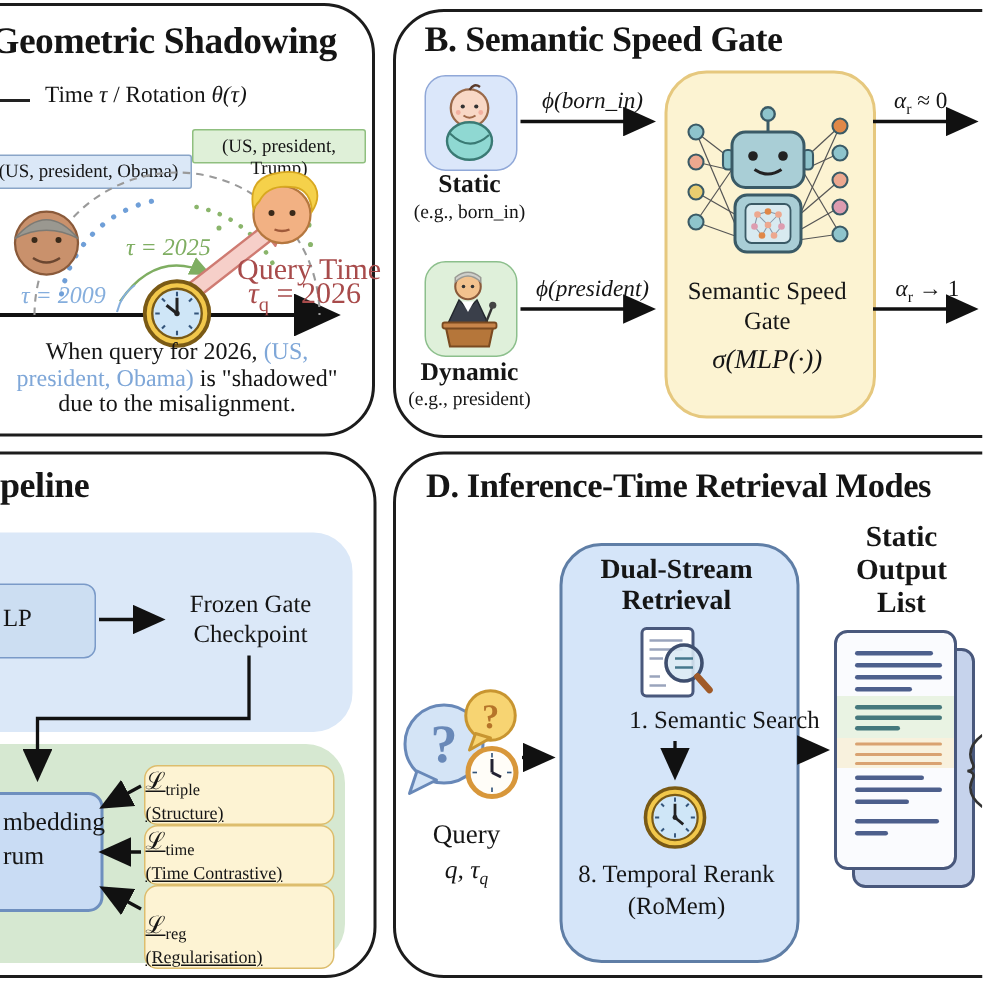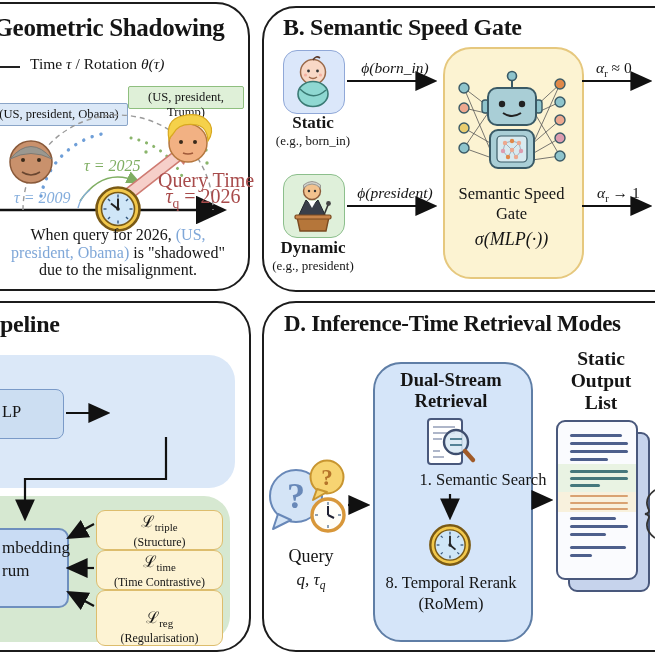--- a/index.html
+++ b/index.html
@@ -18,21 +18,21 @@
           padding-top:3px;height:18px;}
   .blue-t{background:#dbe8f7;border:1.4px solid #8aa5c8;}
   .green-t{background:#dff0d8;border:1.4px solid #8fbf7f;}
   .cap{font-size:16px;line-height:17.5px;text-align:center;}
   .capblue{color:#7fa7d8;}
   .red{color:#a84b4b;}
   .grn{color:#7fae62;}
   .blu{color:#85aedd;}
   .gate-box{background:#fcf3d2;border:2px solid #e6c87e;border-radius:28px;}
   .sq{border-radius:14px;}
-  .loss-box{background:#fdf3d3;border:1.5px solid #ddbd6d;border-radius:9px;text-align:center;}
+  .loss-box{background:#fdf3d3;border:1.5px solid #ddbd6d;border-radius:9px;text-decoration:underline;}
   .loss-sym{font-size:16px;line-height:17px;}
   .loss-desc{font-size:12px;line-height:13px;}
   .dual-box{background:#d5e5f9;border:2px solid #5f7ea6;border-radius:28px;}
   .page{position:absolute;border:2.4px solid #49587c;border-radius:9px;overflow:hidden;}
   .pline{position:absolute;height:3px;border-radius:2px;}
   sub{font-size:0.68em;}
   i{font-style:italic;}
 </style>
 </head>
 <body>
@@ -325,20 +325,24 @@
   <div class="txt ctr" style="left:443px;top:184px;width:137px;font-size:16.5px;line-height:20px;">
     <div>Semantic Speed</div>
     <div>Gate</div>
   </div>
   <div class="txt ctr" style="left:443px;top:229px;width:137px;font-size:18px;"><i>σ(MLP(·))</i></div>
   <div class="txt" style="left:596px;top:59px;font-size:15.5px;"><i>α</i><sub>r</sub><span> ≈ 0</span></div>
   <div class="txt" style="left:597px;top:184px;font-size:15.5px;"><i>α</i><sub>r</sub><span> → 1</span></div>
 
   <div class="txt title" style="left:0px;top:311px;font-size:24px;">peline</div>
   <div class="txt" style="left:2px;top:402px;font-size:16.5px;">LP</div>
+  <div class="txt ctr" style="left:112px;top:393px;width:110px;font-size:16.5px;line-height:20px;">
+    <div>Frozen Gate</div>
+    <div>Checkpoint</div>
+  </div>
   <div class="txt" style="left:2px;top:538px;font-size:17px;">mbedding</div>
   <div class="txt" style="left:2px;top:561px;font-size:17px;">rum</div>
 
   <div class="txt title" style="left:284px;top:311px;font-size:23px;">D. Inference-Time Retrieval Modes</div>
   <div class="txt b ctr" style="left:556px;top:348px;width:90px;font-size:19.5px;line-height:22px;">
     <div>Static</div>
     <div>Output</div>
     <div>List</div>
   </div>
   <div class="txt b ctr" style="left:373px;top:370px;width:156px;font-size:18.5px;line-height:21px;">

